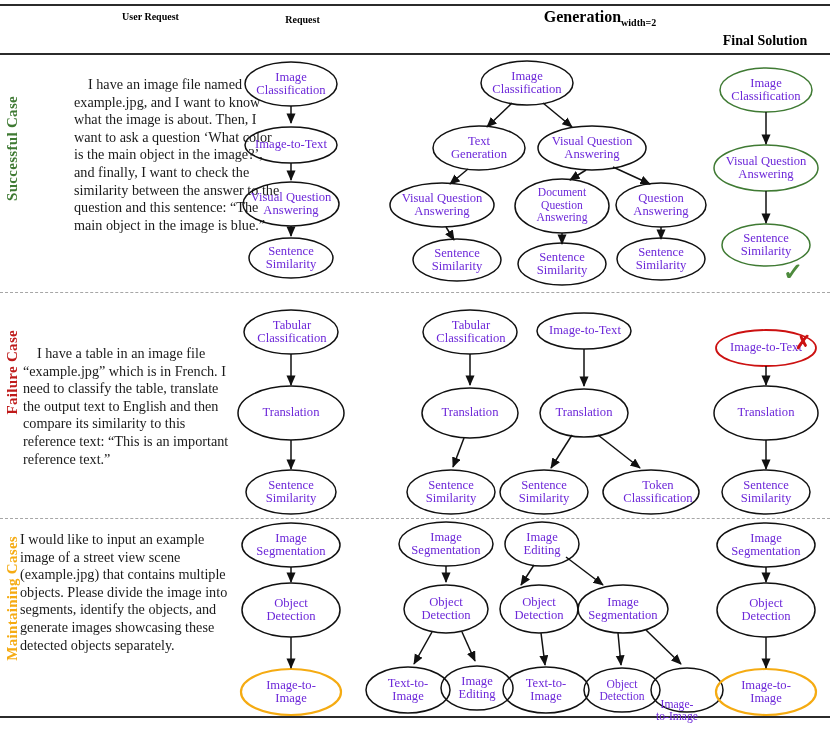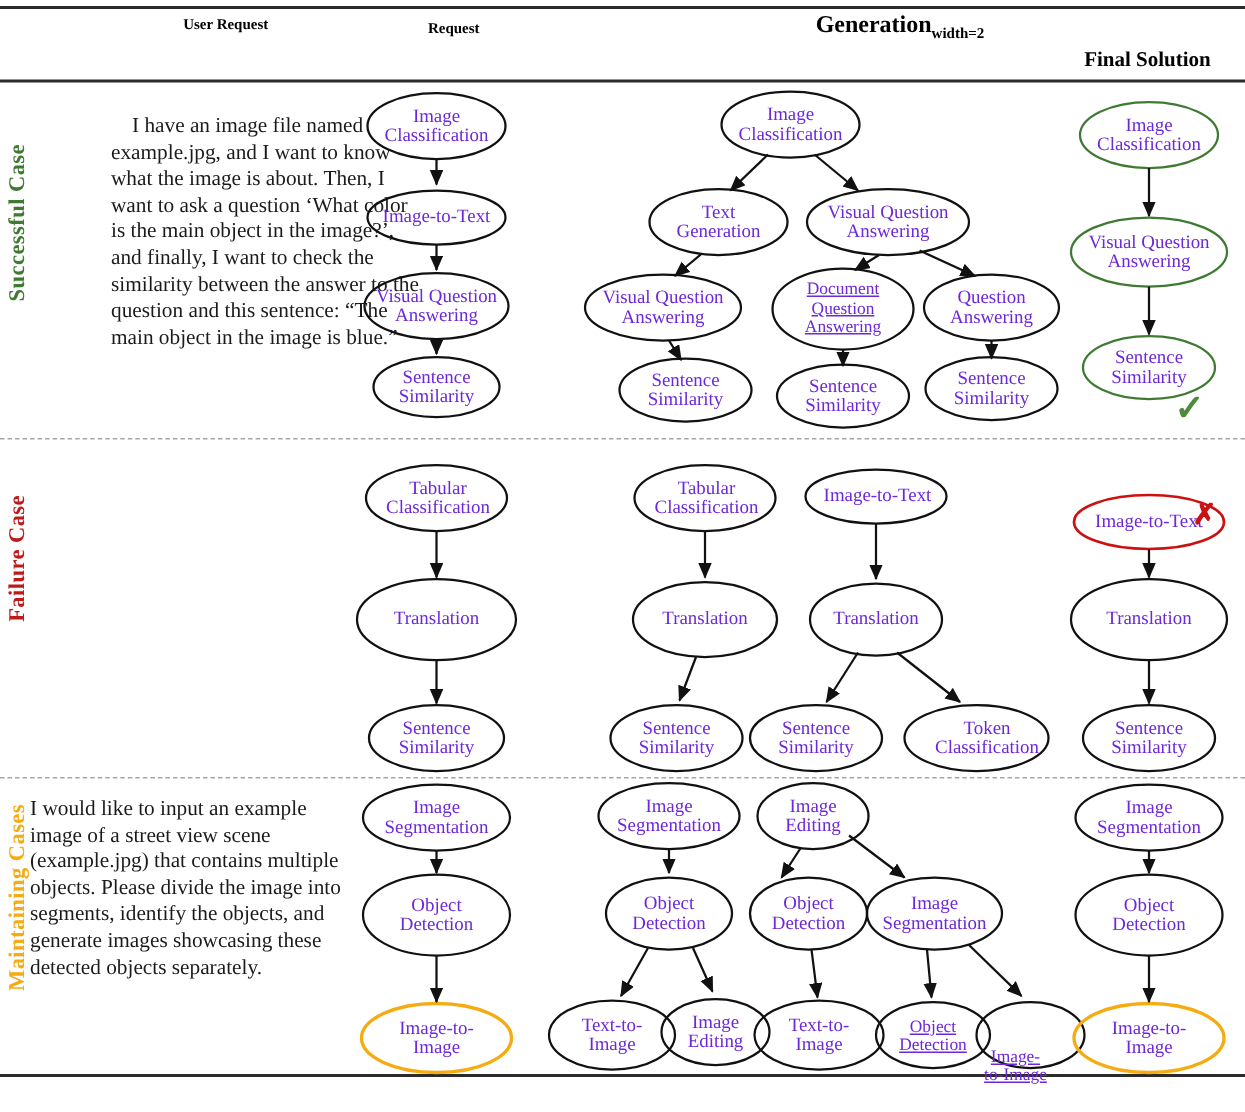--- a/index.html
+++ b/index.html
@@ -77,21 +77,21 @@
     display:flex;
     align-items:center;
     justify-content:center;
     text-align:center;
     font-size:12.6px;
     line-height:13.4px;
     color:#6d28d9;
     white-space:pre-line;
     pointer-events:auto;
   }
-  .node.small{font-size:11.6px;line-height:12.4px;text-decoration:underline;}
+  .node.small{font-size:11.6px;line-height:12.4px;}
 
   .mark{position:absolute;font-weight:bold;pointer-events:auto;}
   .mark.check{color:#4d8a3c;font-size:24px;}
   .mark.cross{color:#cc1111;font-size:19px;}
 </style>
 </head>
 <body>
 
 <div class="figure">
 
@@ -104,20 +104,21 @@
   <div class="hdr hdr-user">User Request</div>
   <div class="hdr hdr-direct">Request</div>
   <div class="hdr hdr-beam"><span>Generation</span><sub>width=2</sub></div>
   <div class="hdr hdr-final">Final Solution</div>
 
   <div class="vlabel success">Successful Case</div>
   <div class="vlabel failure">Failure Case</div>
   <div class="vlabel maintain">Maintaining Cases</div>
 
   <div class="req r1">I have an image file named example.jpg, and I want to know what the image is about. Then, I want to ask a question ‘What color is the main object in the image?’, and finally, I want to check the similarity between the answer to the question and this sentence: “The main object in the image is blue.”</div>
+  <div class="req r2">I have a table in an image file “example.jpg” which is in French. I need to classify the table, translate the output text to English and then compare its similarity to this reference text: “This is an important reference text.”</div>
   <div class="req r3">I would like to input an example image of a street view scene (example.jpg) that contains multiple objects. Please divide the image into segments, identify the objects, and generate images showcasing these detected objects separately.</div>
 
   <div class="canvas">
   <svg width="830" height="741" viewBox="0 0 830 741" xmlns="http://www.w3.org/2000/svg">
     <defs>
       <marker id="ah" markerWidth="8" markerHeight="8" refX="6.4" refY="3" orient="auto">
         <path d="M0,0 L7,3 L0,6 z" fill="#111"></path>
       </marker>
       <marker id="ahg" markerWidth="8" markerHeight="8" refX="6.4" refY="3" orient="auto">
         <path d="M0,0 L7,3 L0,6 z" fill="#111"></path>

